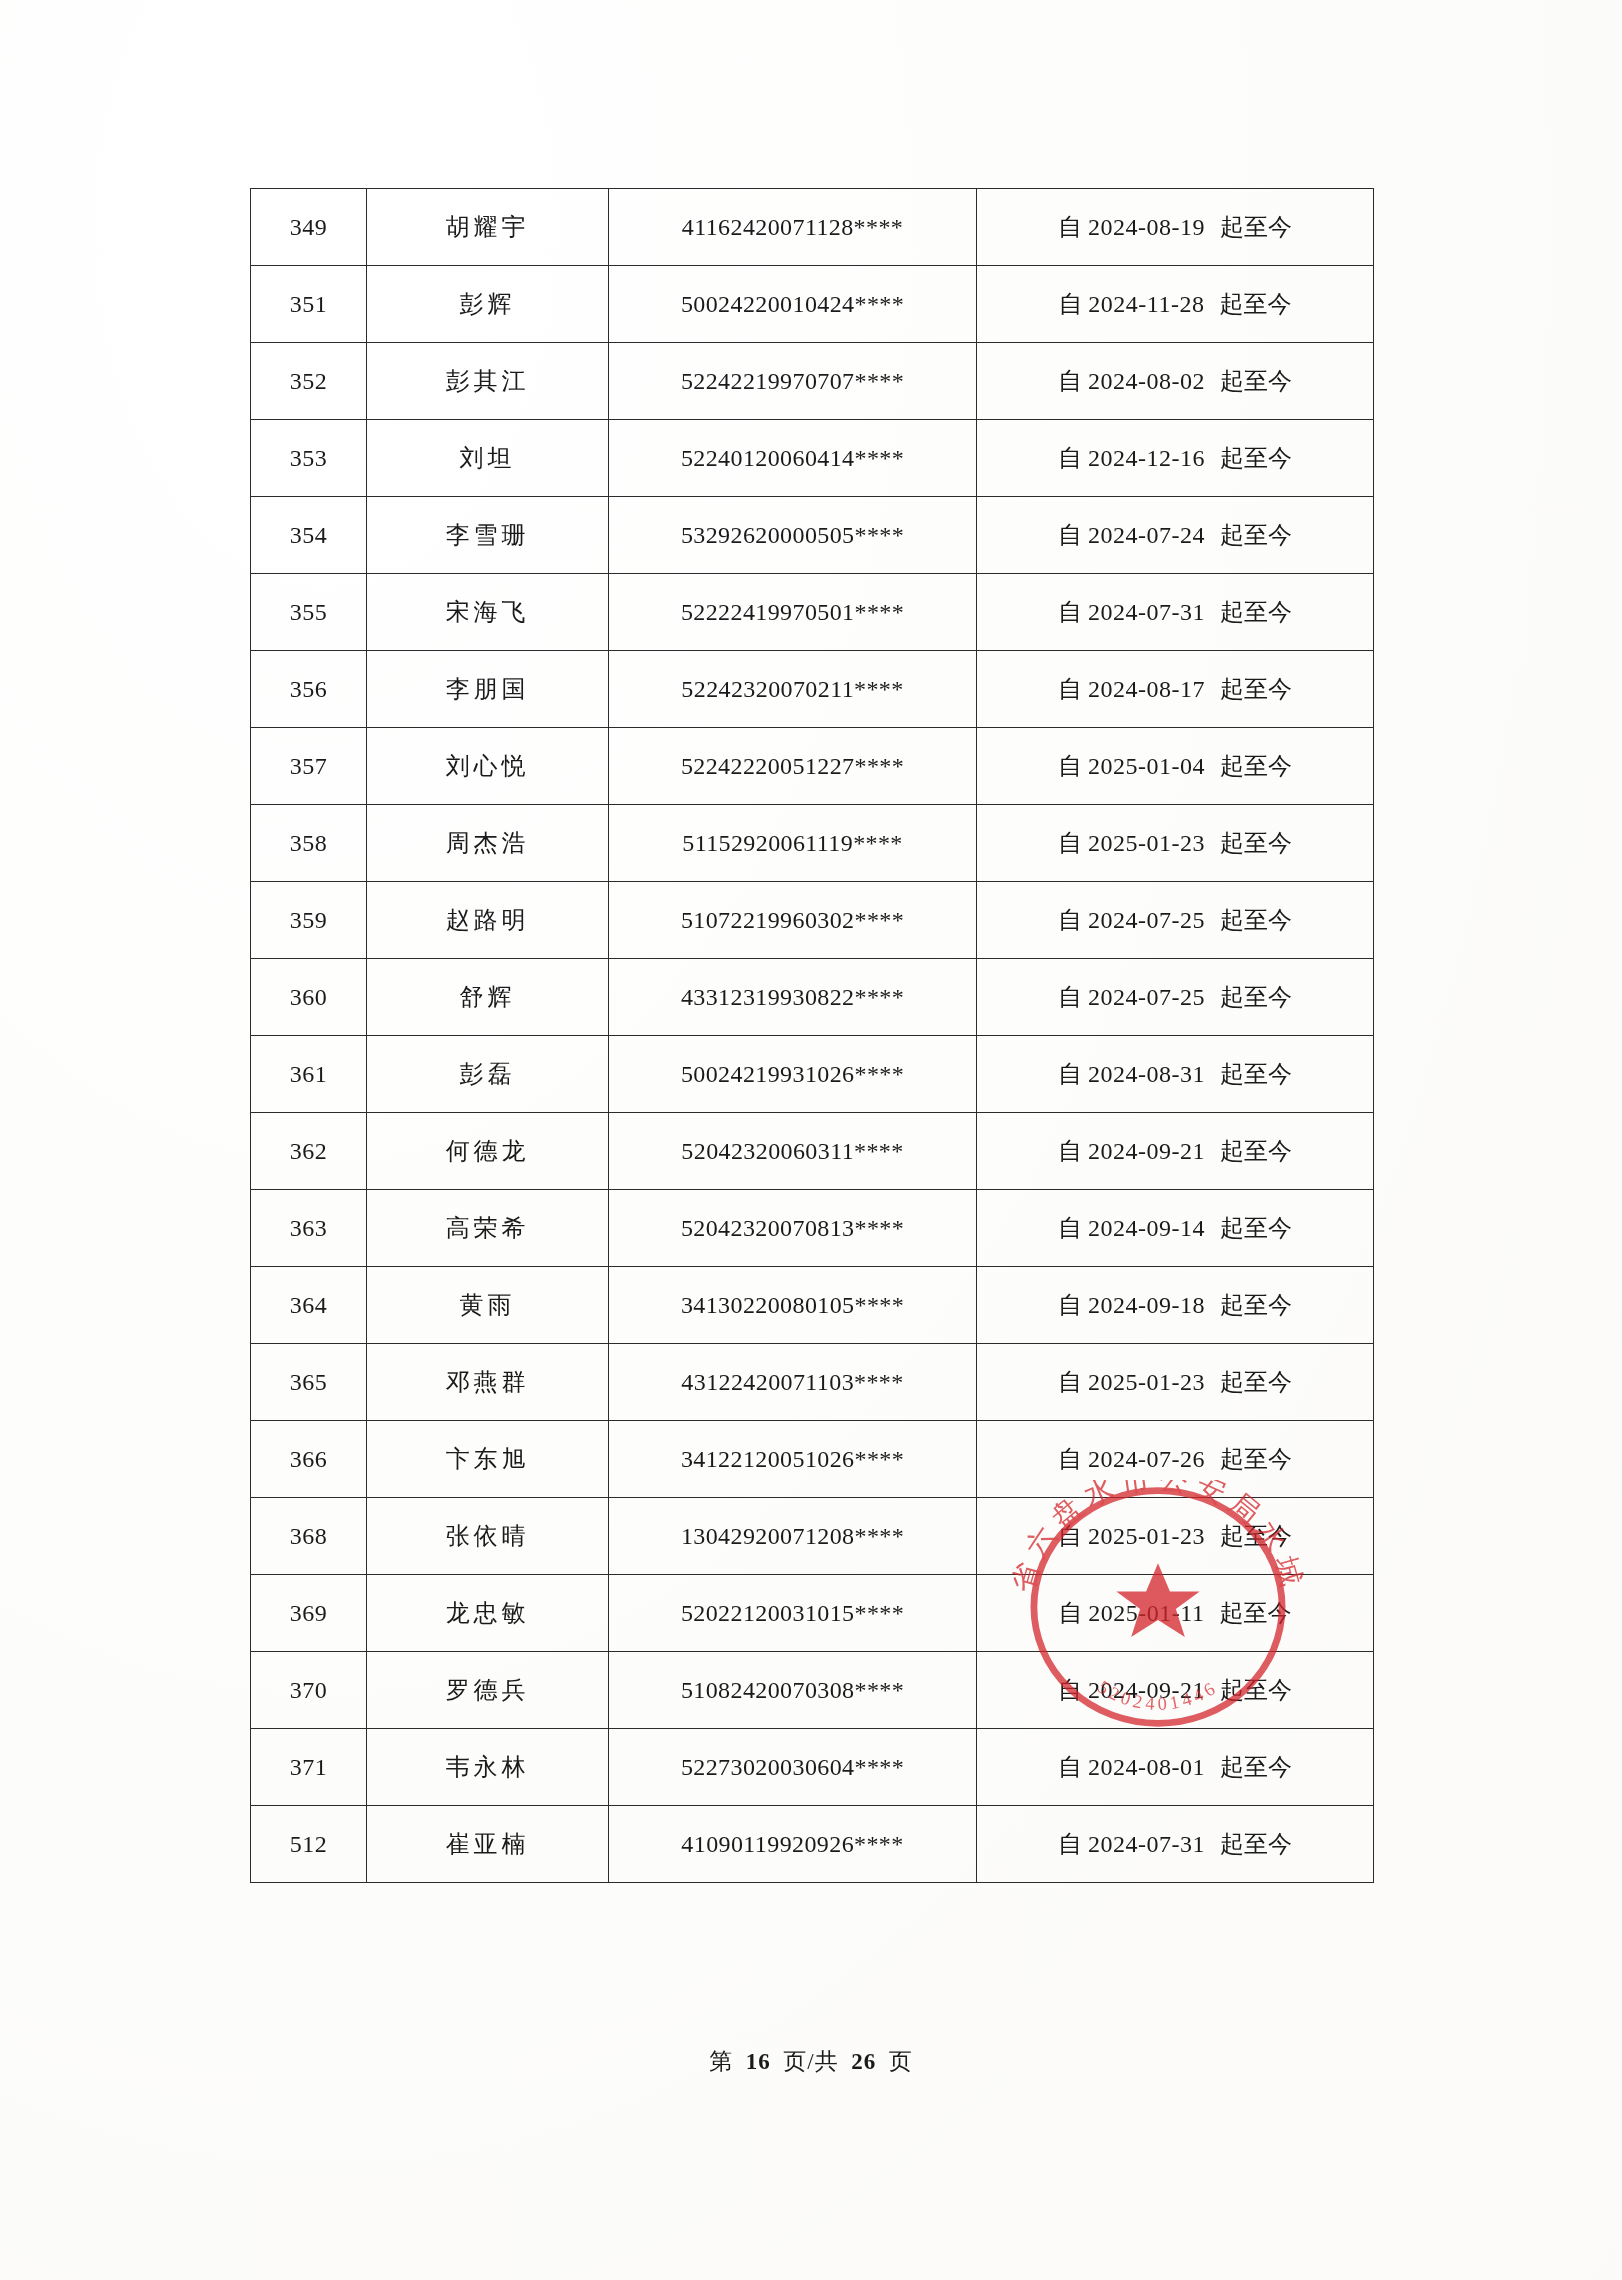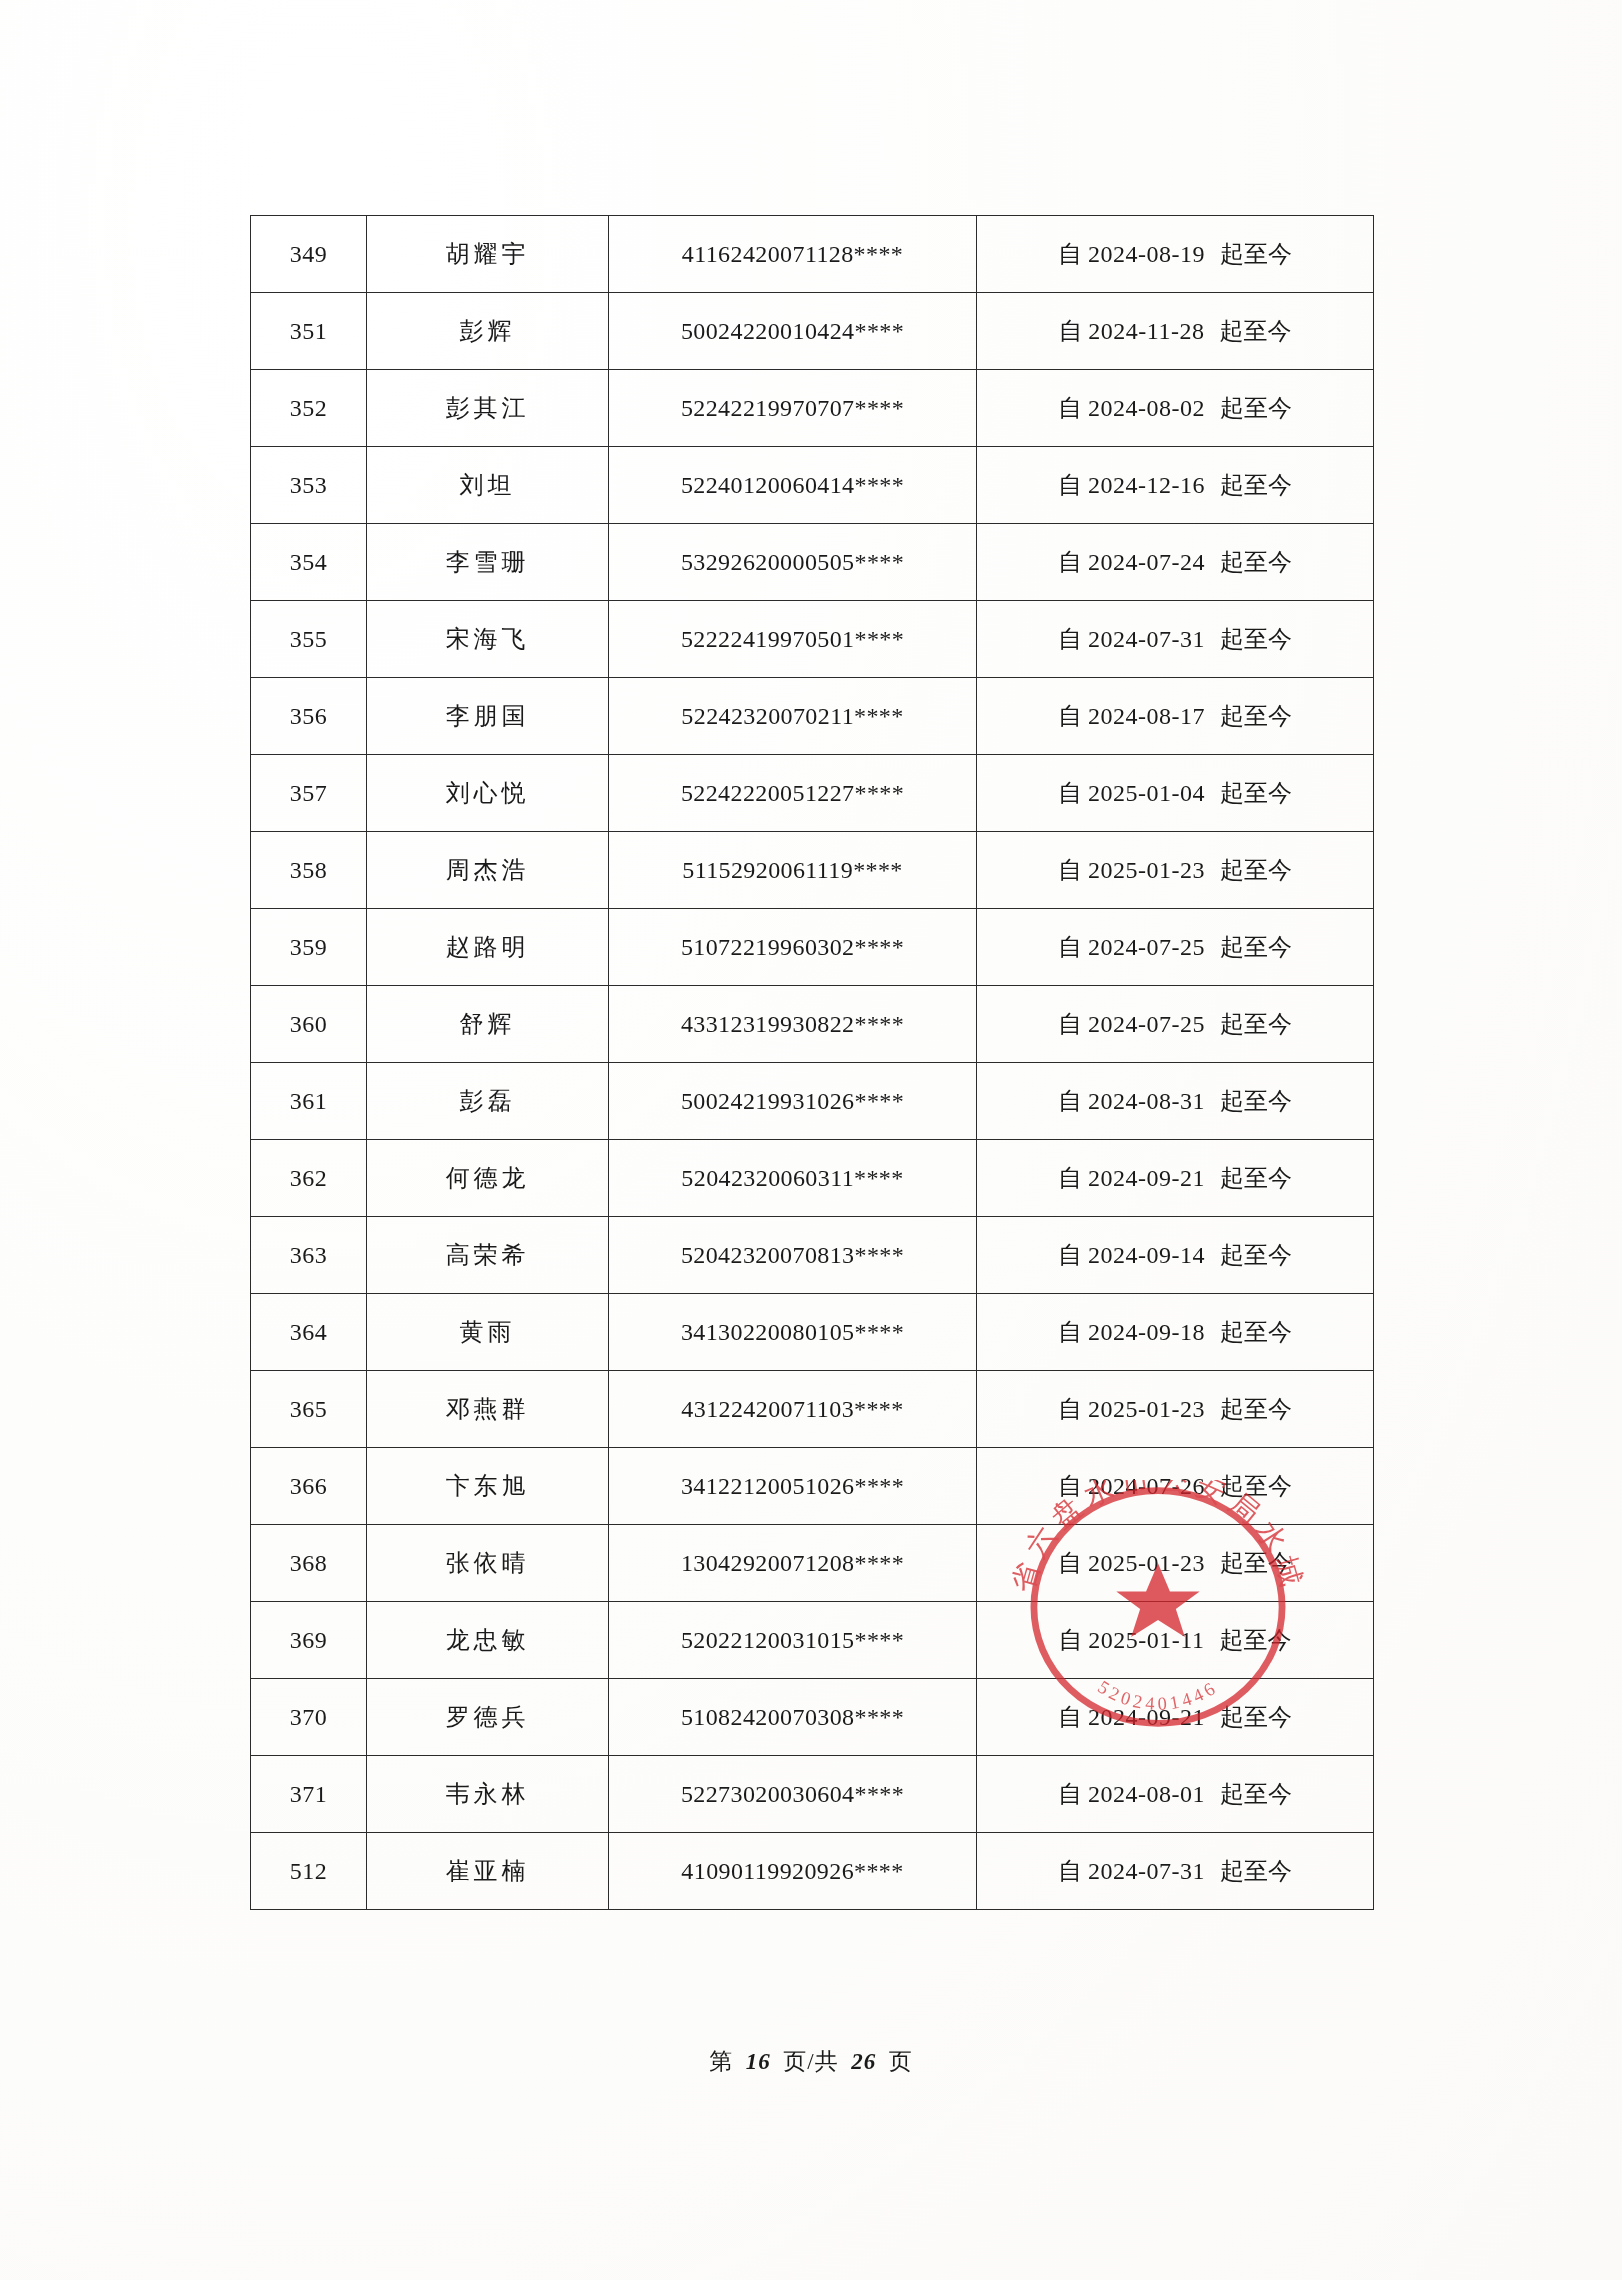--- a/index.html
+++ b/index.html
@@ -26,21 +26,21 @@
   .paper-tint {
     position: absolute;
     inset: 0;
     background:
       radial-gradient(ellipse at 20% 10%, #ffffff 0%, #fdfdfc 45%, #fbfaf8 100%);
     pointer-events: none;
   }
   .doc-table {
     position: absolute;
     left: 250px;
-    top: 215px;
+    top: 188px;
     width: 1118px;
     border-collapse: collapse;
     table-layout: fixed;
   }
   .doc-table td {
     border: 1.5px solid #2b2b2b;
     height: 76px;
     font-size: 24px;
     text-align: center;
     vertical-align: middle;
@@ -60,21 +60,20 @@
     left: 0;
     top: 2046px;
     width: 1622px;
     text-align: center;
     font-size: 23px;
     letter-spacing: 1px;
   }
   .footer .pg-num {
     font-weight: bold;
     margin: 0 5.8px;
-    font-style: italic;
   }
 
   
   .seal {
     position: absolute;
     left: 999px;
     top: 1480px;
     width: 318px;
     height: 254px;
     pointer-events: none;

